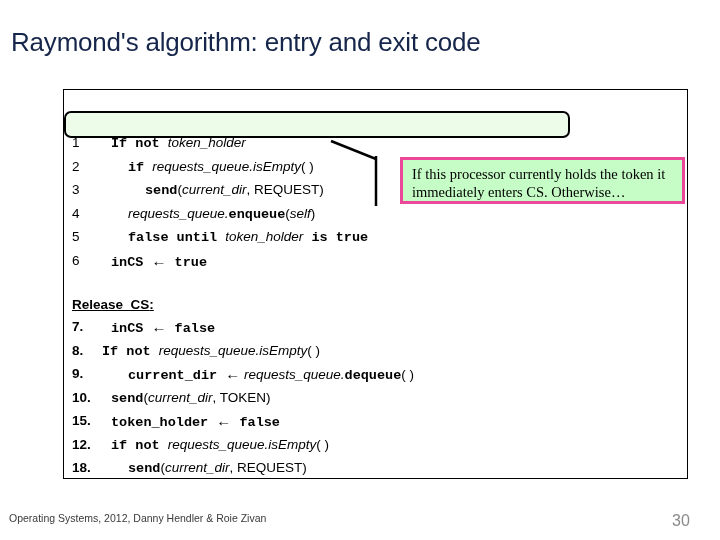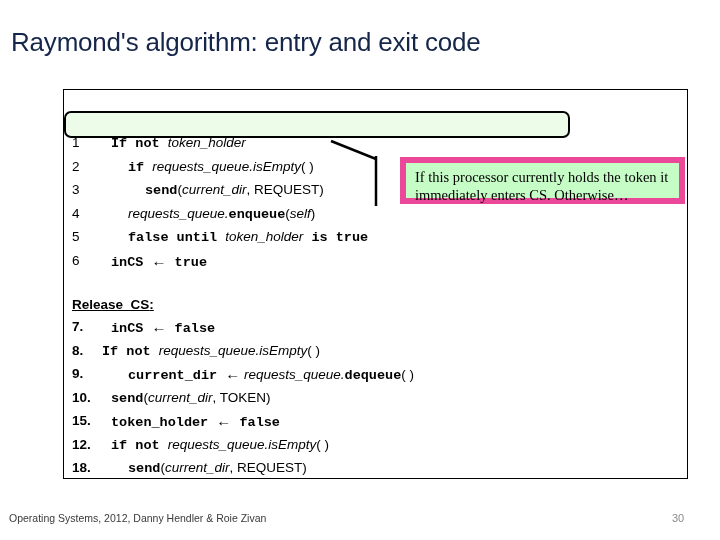--- a/index.html
+++ b/index.html
@@ -116,21 +116,21 @@
   }
 
   
   #callout {
     position: absolute;
     left: 400px;
     top: 157px;
     width: 285px;
     height: 47px;
     background: #c6fcc6;
-    border: 6px solid #ec4899;
+    border: 3px solid #ec4899;
     box-sizing: border-box;
     z-index: 3;
   }
   #callout-text {
     position: absolute;
     left: 9px;
     top: 5px;
     width: 268px;
     font-family: "Liberation Serif", serif;
     font-size: 14.5px;
@@ -154,21 +154,21 @@
     left: 9px;
     top: 512px;
     font-size: 10.5px;
     color: #3a3a3a;
     white-space: nowrap;
   }
   #page-number {
     position: absolute;
     left: 672px;
     top: 512px;
-    font-size: 11px;
+    font-size: 16px;
     color: #8a8a8a;
     white-space: nowrap;
   }
 </style>
 </head>
 <body>
 
 <div id="slide">
 
   <div id="slide-title">Raymond's algorithm: entry and exit code</div>

